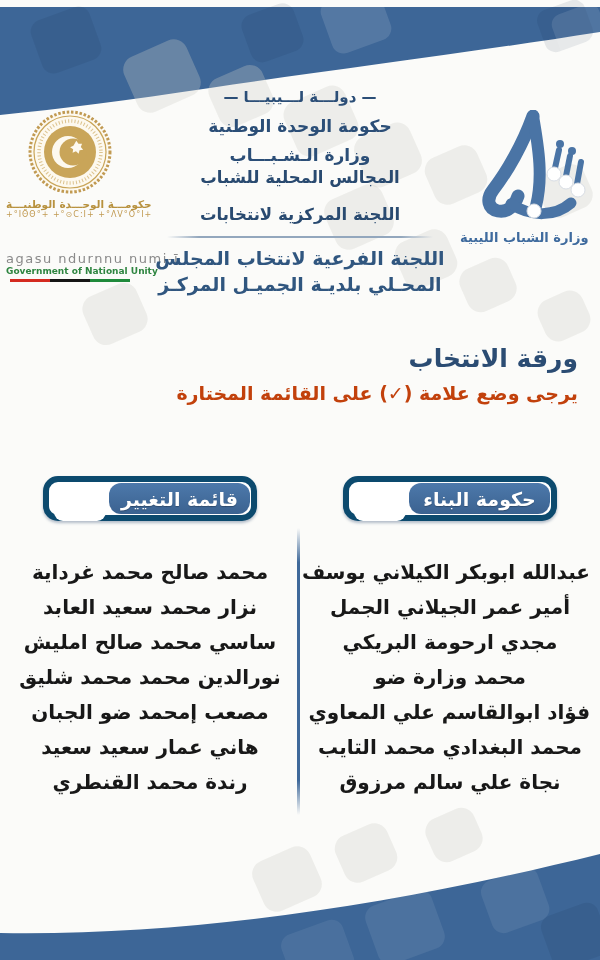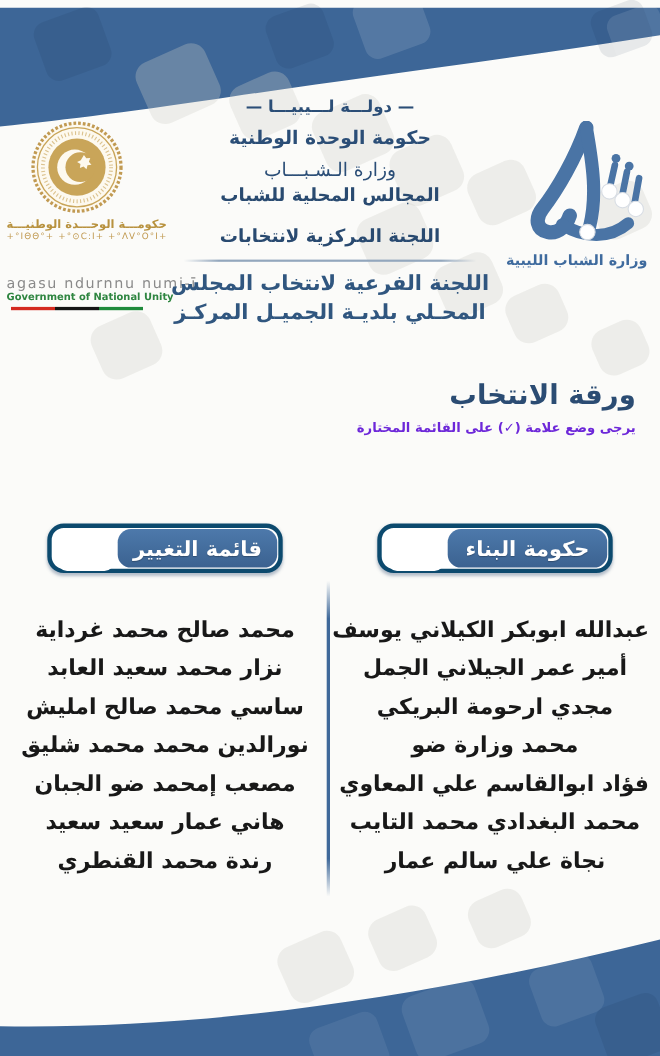--- a/index.html
+++ b/index.html
@@ -29,38 +29,38 @@
 
   
   .youth { position:absolute; right:8px; top:110px; width:132px; }
   .youth svg { display:block; margin:0 auto; }
   .youth-caption { margin-top:2px; font-size:13px; font-weight:bold; color:#3f6b9e; white-space:nowrap; }
 
   
   .header-text { position:absolute; left:140px; top:88px; width:320px; text-align:center; direction:rtl; color:#2b4e77; }
   .h-country { font-size:15px; font-weight:bold; letter-spacing:1px; }
   .h-gov { margin-top:10px; font-size:17px; font-weight:bold; }
-  .h-min { margin-top:9px; font-size:17px; font-weight:normal; letter-spacing:1px; }
+  .h-min { margin-top:9px; font-size:17px; font-weight:bold; letter-spacing:1px; }
   .h-comm { margin-top:13px; font-size:16.5px; font-weight:bold; color:#294a70; line-height:1.45; }
   .h-divider { width:266px; height:2px; margin:9px auto 0; background:linear-gradient(90deg,rgba(120,140,165,0),#93a7bd 12%,#93a7bd 88%,rgba(120,140,165,0)); }
   .h-sub { margin-top:7px; font-size:19px; font-weight:bold; color:#30567f; line-height:1.4; }
 
   
   .ballot-head { position:absolute; right:22px; top:344px; width:556px; text-align:right; direction:rtl; }
   .ballot-title { font-size:25px; font-weight:bold; color:#2b4c73; }
-  .ballot-instruction { margin-top:9px; font-size:12px; font-weight:bold; color:#6d28d9; }
+  .ballot-instruction { margin-top:9px; font-size:19px; font-weight:bold; color:#c2410c; }
 
   
   .lists { position:absolute; top:476px; left:0; width:600px; }
   .col { position:absolute; top:0; width:280px; }
   .col-right { right:10px; }
   .col-left { left:10px; }
 
   .pill { position:relative; width:214px; height:45px; margin:0 auto;
-          background:#ffffff; border:4px solid #0c4a6e; border-radius:15px;
+          background:#ffffff; border:6px solid #0c4a6e; border-radius:15px;
           box-shadow:0 2px 3px rgba(40,70,110,0.35); cursor:pointer; }
   .pill-label { position:absolute; left:60px; top:1px; right:1px; bottom:1px;
           background:linear-gradient(180deg,#4d79ab,#3b6290);
           border-radius:12px; display:flex; align-items:center; justify-content:center;
           color:#ffffff; font-size:19px; font-weight:bold; direction:rtl;
           text-shadow:0 1px 1px rgba(0,0,0,0.25); }
   .pill-check { position:absolute; left:5px; top:4px; width:52px; height:35px;
           background:#ffffff; border-radius:9px; }
 
   .names { margin-top:34px; direction:rtl; text-align:center; }
@@ -176,21 +176,21 @@
         <span class="pill-label">حكومة البناء</span>
         <span class="pill-check"></span>
       </div>
       <div class="names">
         <div class="name">عبدالله ابوبكر الكيلاني يوسف</div>
         <div class="name">أمير عمر الجيلاني الجمل</div>
         <div class="name">مجدي ارحومة البريكي</div>
         <div class="name">محمد وزارة ضو</div>
         <div class="name">فؤاد ابوالقاسم علي المعاوي</div>
         <div class="name">محمد البغدادي محمد التايب</div>
-        <div class="name">نجاة علي سالم عمار</div>
+        <div class="name">نجاة علي سالم مرزوق</div>
       </div>
     </div>
 
     <div class="col col-left">
       <div class="pill">
         <span class="pill-label">قائمة التغيير</span>
         <span class="pill-check"></span>
       </div>
       <div class="names">
         <div class="name">محمد صالح محمد غرداية</div>

